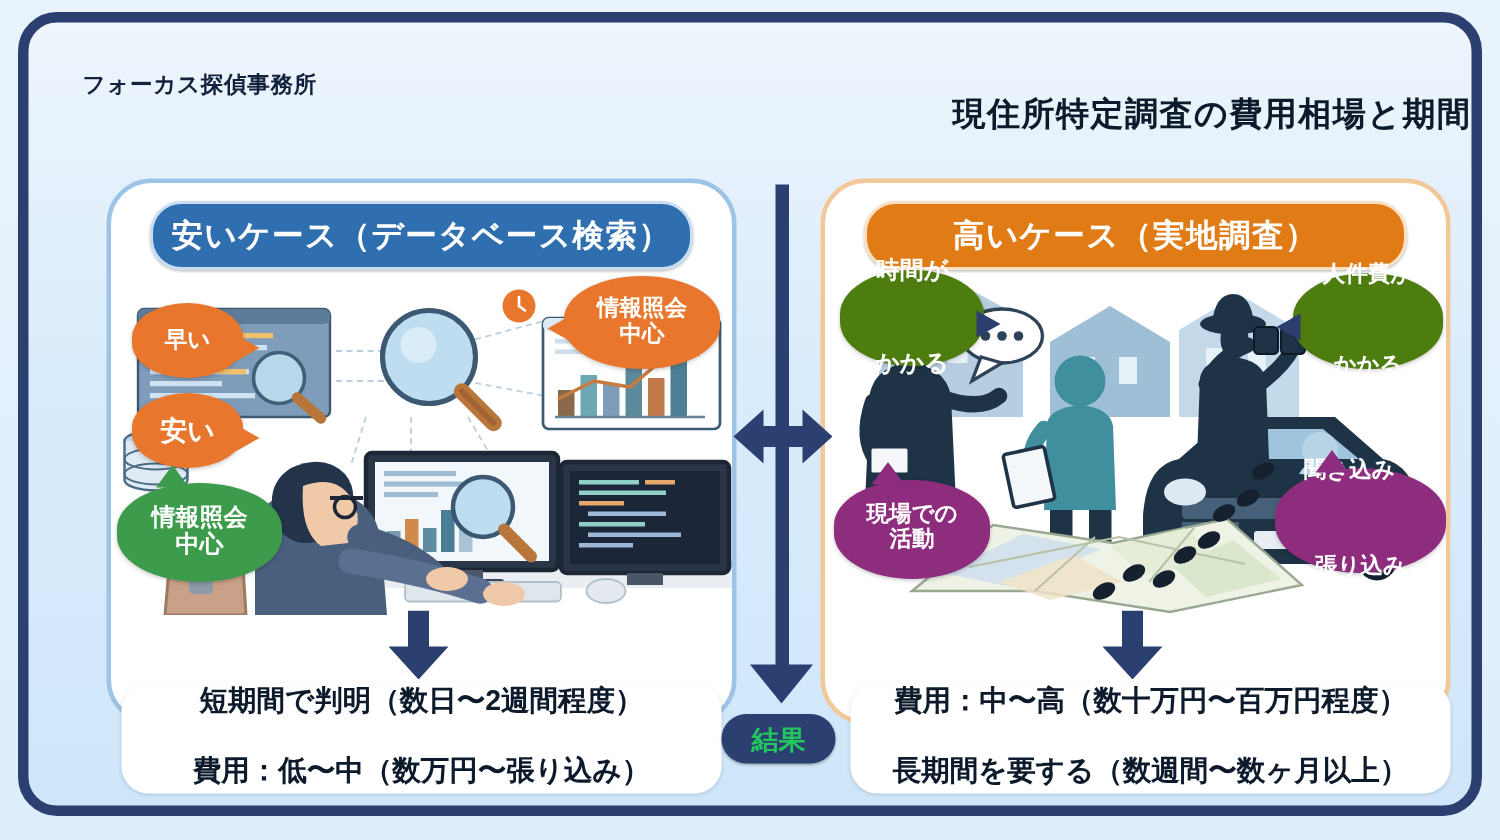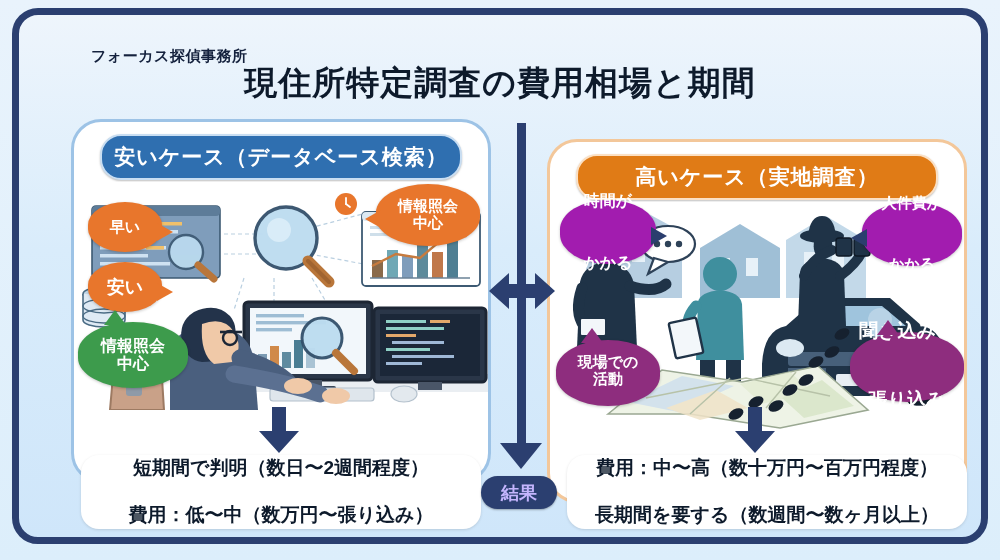--- a/index.html
+++ b/index.html
@@ -16,33 +16,32 @@
   .frame{
     position:absolute;left:12px;top:8px;width:976px;height:536px;
     border:7px solid #2b3f70;border-radius:26px;
     background:linear-gradient(180deg,#eef5fc 0%,#d9ecfb 45%,#cfe6fa 100%);
     box-sizing:border-box;
   }
   .logo{
     position:absolute;left:36px;top:32px;
     font-size:15px;font-weight:bold;color:#14213d;letter-spacing:.5px;
     white-space:nowrap;
-    margin-left:36px;
   }
   .title{
-    position:absolute;left:0;right:0;top:46px;text-align:center;
-    font-size:33px;font-weight:bold;color:#0d1a2b;letter-spacing:1px;
+    position:absolute;left:0;right:0;top:46px;text-align:right;
+    font-size:22px;font-weight:bold;color:#0d1a2b;letter-spacing:1px;
   }
   
   .panel{
     position:absolute;top:104px;height:364px;border-radius:30px;
     background:#ffffff;box-sizing:border-box;overflow:hidden;
   }
   .panel.left{left:52px;width:420px;border:3px solid #9dc3e6;}
-  .panel.right{left:528px;width:420px;border:3px solid #f3c79a;margin-top:20px;}
+  .panel.right{left:528px;width:420px;border:3px solid #f3c79a;}
   .panel-head{
     position:absolute;left:26px;right:26px;top:12px;height:42px;
     border-radius:21px;display:flex;align-items:center;justify-content:center;
     font-size:21px;font-weight:bold;color:#fff;letter-spacing:1px;
     box-shadow:0 1px 2px rgba(0,0,0,.25);
   }
   .panel.left .panel-head{background:#2f6fb0;border:2px solid #c9def2;}
   .panel.right .panel-head{background:#e07b16;border:2px solid #fbe0c4;}
   .art{position:absolute;left:0;right:0;top:60px;bottom:0;}
 
@@ -52,21 +51,21 @@
     align-items:center;justify-content:center;text-align:center;
     color:#fff;font-weight:bold;line-height:1.12;
     border-radius:50%/46%;box-shadow:0 1px 3px rgba(0,0,0,.22);
     padding:4px 6px;box-sizing:border-box;z-index:6;
   }
   .bub::after{
     content:"";position:absolute;width:0;height:0;border-style:solid;
   }
   .bub.orange{background:#e8762c;}
   .bub.green{background:#3d9b4c;}
-  .bub.navy{background:#a21caf;gap:44px;}
+  .bub.navy{background:#4d7c0f;gap:44px;}
   .bub.purple{background:#8e2d7e;font-family:Liberation Mono, monospace;}
   
   .tail-r::after{right:-11px;top:42%;border-width:9px 0 9px 16px;}
   .tail-l::after{left:-11px;top:42%;border-width:9px 16px 9px 0;}
   .tail-t::after{left:24%;top:-12px;border-width:0 11px 15px 11px;}
   .orange.tail-r::after{border-color:transparent transparent transparent #e8762c;}
   .orange.tail-l::after{border-color:transparent #e8762c transparent transparent;}
   .green.tail-t::after{border-color:transparent transparent #3d9b4c transparent;}
   .navy.tail-r::after{border-color:transparent transparent transparent #2b3e6e;}
   .navy.tail-l::after{border-color:transparent #2b3e6e transparent transparent;}
@@ -88,21 +87,21 @@
   .result{
     position:absolute;top:440px;height:74px;border-radius:18px;background:#fff;
     display:flex;flex-direction:column;align-items:center;justify-content:space-between;
     box-shadow:0 1px 3px rgba(0,0,0,.12);
   }
   .result.left{left:62px;width:400px;}
   .result.right{left:548px;width:400px;}
   .result .line{font-size:19px;font-weight:bold;color:#0d1a2b;line-height:1.42;white-space:nowrap;}
   .badge{
     position:absolute;left:462px;top:461px;width:76px;height:33px;border-radius:17px;
-    background:#2b3f70;color:#c4b5fd;font-size:18px;font-weight:bold;
+    background:#2b3f70;color:#22c55e;font-size:18px;font-weight:bold;
     display:flex;align-items:center;justify-content:center;z-index:10;
     box-shadow:0 1px 2px rgba(0,0,0,.3);
   }
   svg{display:block;}
 </style>
 </head>
 <body>
 
 <div id="stage">
   <div class="frame">
@@ -385,21 +384,21 @@
         <span>かかる</span>
       </div>
       <div class="bub navy tail-l" style="left:312px;top:60px;width:100px;height:64px;font-size:15px;">
         <span>人件費が</span>
         <span>かかる</span>
       </div>
       <div class="bub purple tail-t" style="left:6px;top:198px;width:104px;height:66px;font-size:15px;">
         <span>現場での</span>
         <span>活動</span>
       </div>
-      <div class="bub purple tail-t" style="left:300px;top:190px;width:114px;height:70px;font-size:19px;gap:47px;">
+      <div class="bub purple tail-t" style="left:300px;top:190px;width:114px;height:70px;font-size:15px;gap:47px;">
         <span>聞き込み・</span>
         <span>張り込み</span>
       </div>
     </div>
 
     <div class="vstem"></div>
     <div class="vhead"></div>
     <div class="harrow">
       <svg width="66" height="52" viewBox="0 0 66 52">
         <path d="M0 26 L20 8 L20 19 L46 19 L46 8 L66 26 L46 44 L46 33 L20 33 L20 44 Z" fill="#2b3f70"></path>

